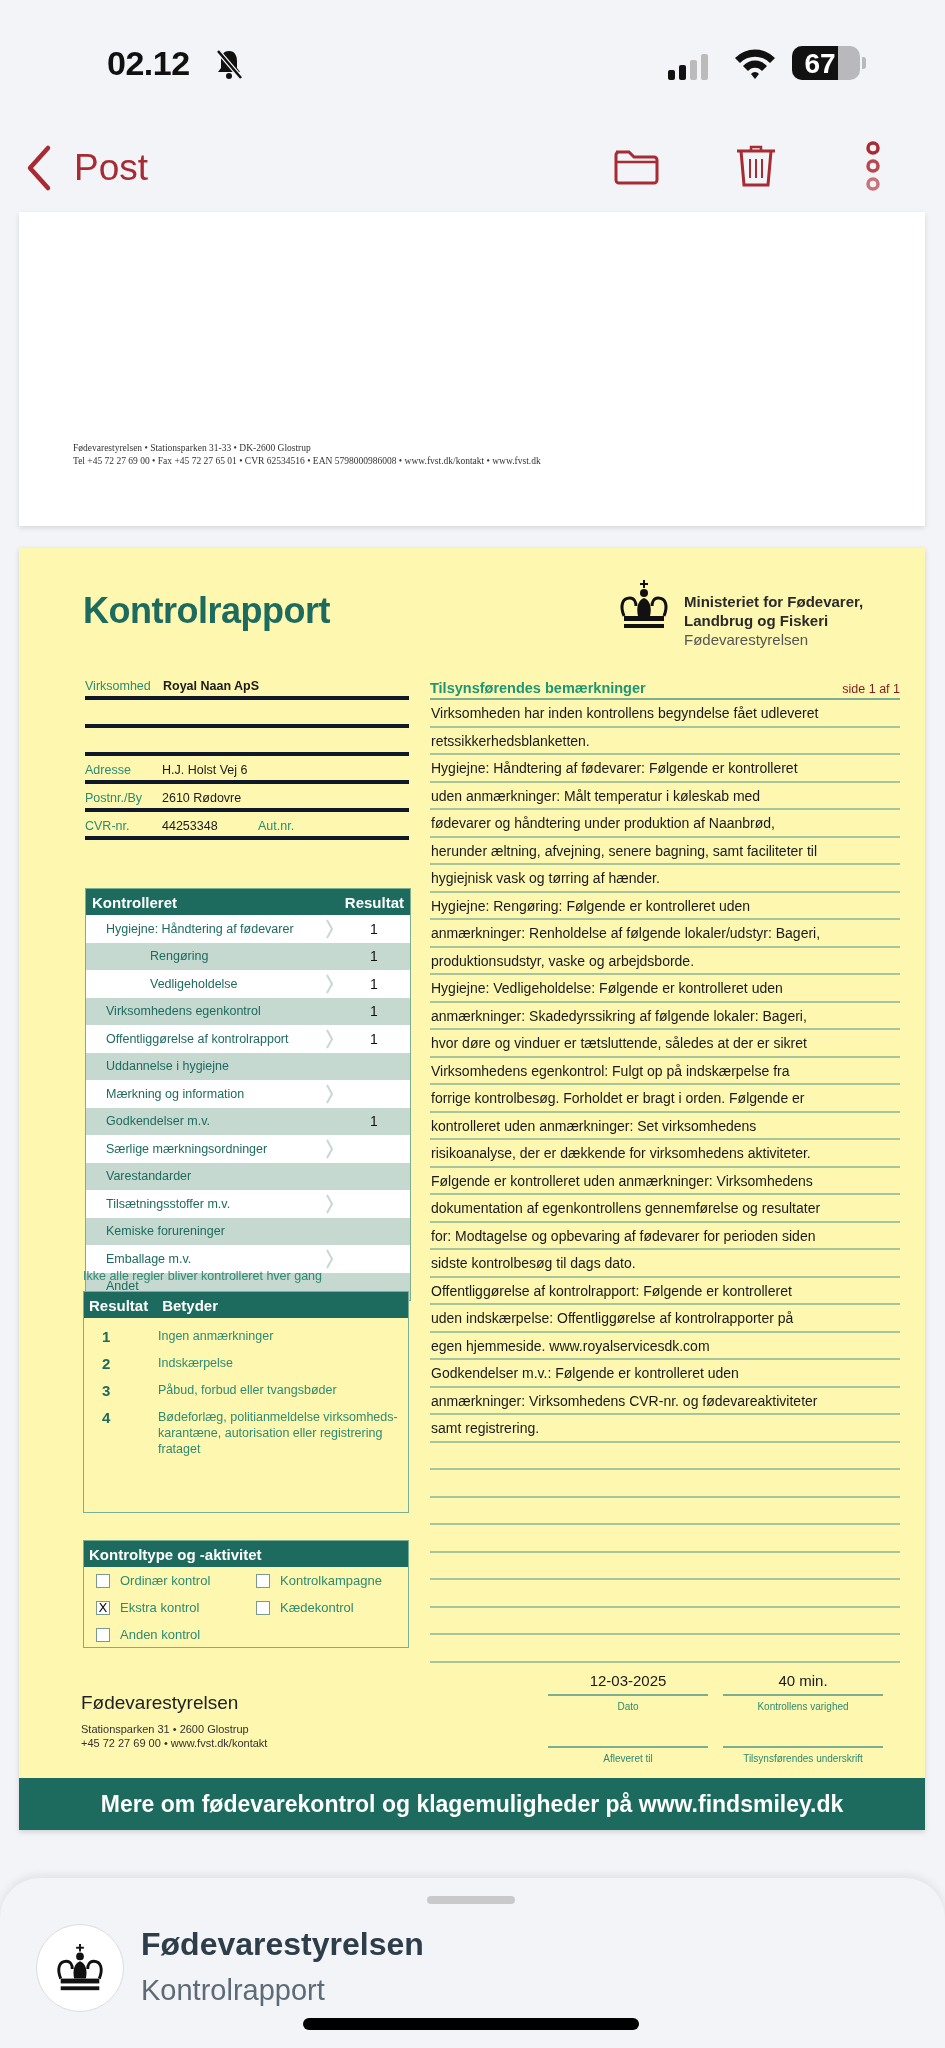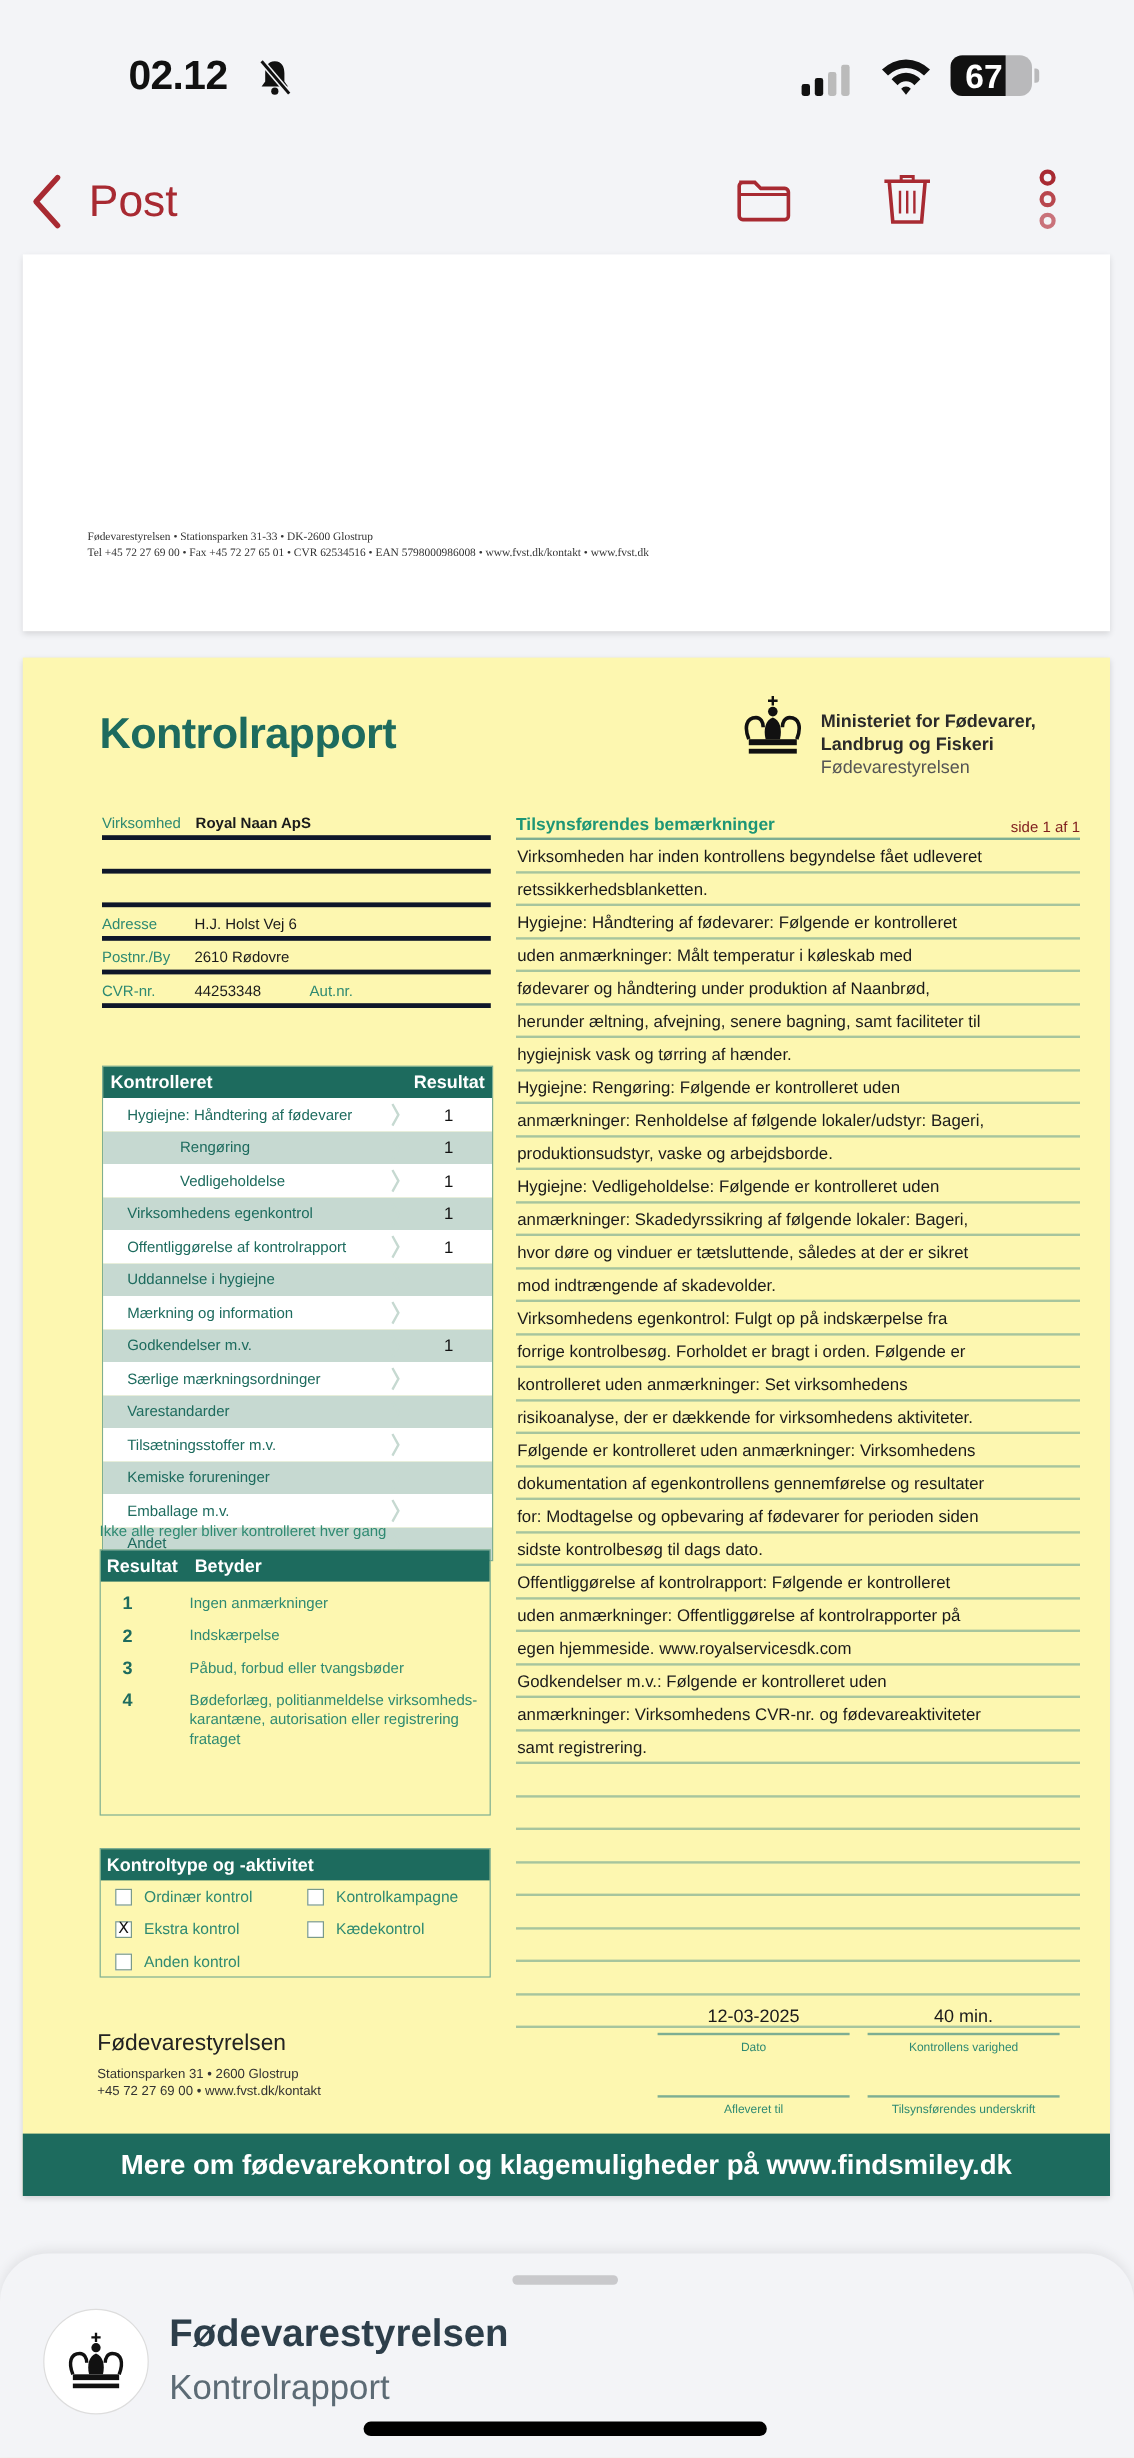--- a/index.html
+++ b/index.html
@@ -356,31 +356,30 @@
         <div class="rem-line">uden anmærkninger: Målt temperatur i køleskab med</div>
         <div class="rem-line">fødevarer og håndtering under produktion af Naanbrød,</div>
         <div class="rem-line">herunder æltning, afvejning, senere bagning, samt faciliteter til</div>
         <div class="rem-line">hygiejnisk vask og tørring af hænder.</div>
         <div class="rem-line">Hygiejne: Rengøring: Følgende er kontrolleret uden</div>
         <div class="rem-line">anmærkninger: Renholdelse af følgende lokaler/udstyr: Bageri,</div>
         <div class="rem-line">produktionsudstyr, vaske og arbejdsborde.</div>
         <div class="rem-line">Hygiejne: Vedligeholdelse: Følgende er kontrolleret uden</div>
         <div class="rem-line">anmærkninger: Skadedyrssikring af følgende lokaler: Bageri,</div>
         <div class="rem-line">hvor døre og vinduer er tætsluttende, således at der er sikret</div>
-        <div class="rem-line">mod indtrængende af skadevolder.</div>
         <div class="rem-line">Virksomhedens egenkontrol: Fulgt op på indskærpelse fra</div>
         <div class="rem-line">forrige kontrolbesøg. Forholdet er bragt i orden. Følgende er</div>
         <div class="rem-line">kontrolleret uden anmærkninger: Set virksomhedens</div>
         <div class="rem-line">risikoanalyse, der er dækkende for virksomhedens aktiviteter.</div>
         <div class="rem-line">Følgende er kontrolleret uden anmærkninger: Virksomhedens</div>
         <div class="rem-line">dokumentation af egenkontrollens gennemførelse og resultater</div>
         <div class="rem-line">for: Modtagelse og opbevaring af fødevarer for perioden siden</div>
         <div class="rem-line">sidste kontrolbesøg til dags dato.</div>
         <div class="rem-line">Offentliggørelse af kontrolrapport: Følgende er kontrolleret</div>
-        <div class="rem-line">uden anmærkninger: Offentliggørelse af kontrolrapporter på</div>
+        <div class="rem-line">uden indskærpelse: Offentliggørelse af kontrolrapporter på</div>
         <div class="rem-line">egen hjemmeside. www.royalservicesdk.com</div>
         <div class="rem-line">Godkendelser m.v.: Følgende er kontrolleret uden</div>
         <div class="rem-line">anmærkninger: Virksomhedens CVR-nr. og fødevareaktiviteter</div>
         <div class="rem-line">samt registrering.</div>
         <div class="rem-line"></div>
         <div class="rem-line"></div>
         <div class="rem-line"></div>
         <div class="rem-line"></div>
         <div class="rem-line"></div>
         <div class="rem-line"></div>

